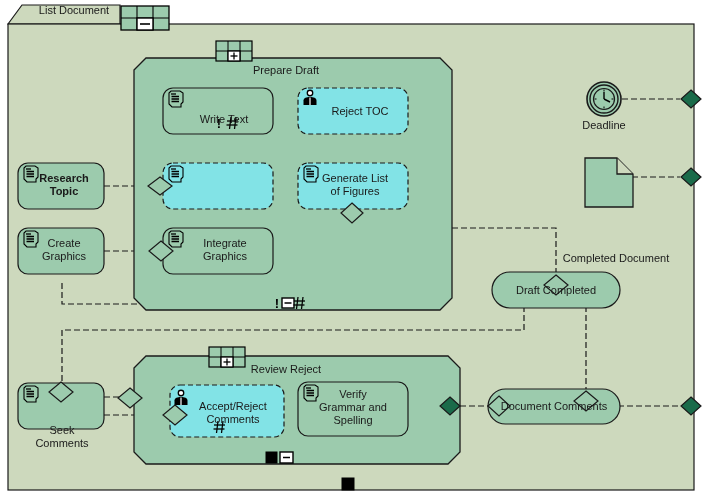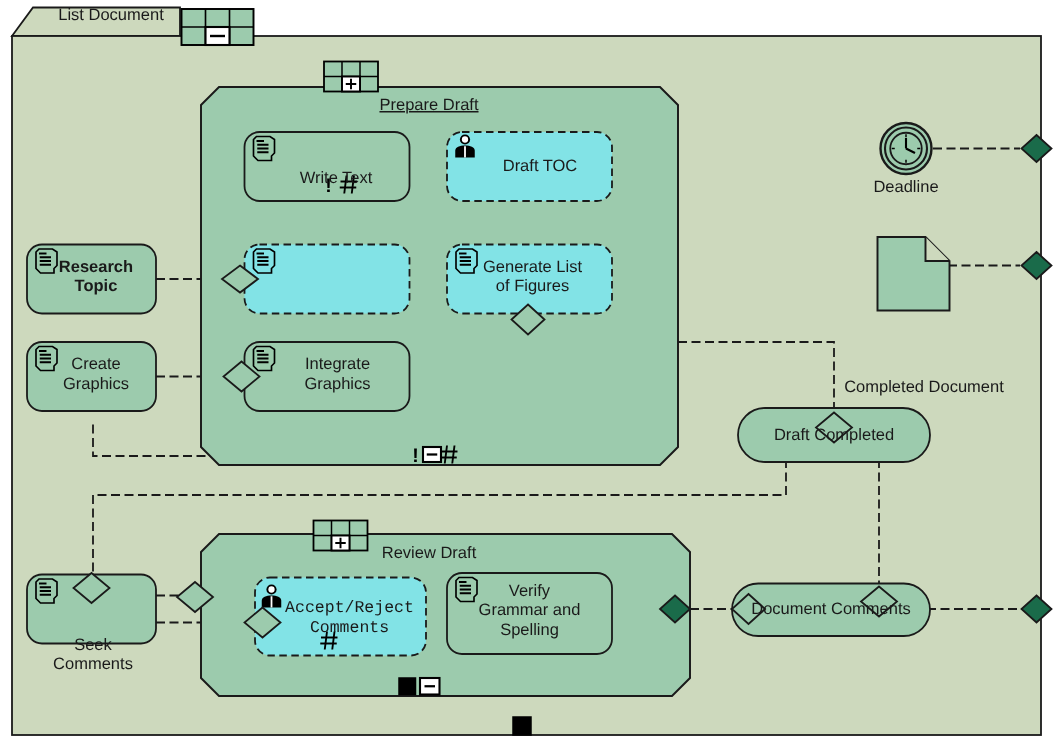--- a/index.html
+++ b/index.html
@@ -257,45 +257,45 @@
         <line x1="223" y1="421" x2="221.5" y2="433"></line>
         <line x1="214" y1="425" x2="225" y2="425"></line>
         <line x1="213.5" y1="429" x2="224.5" y2="429"></line>
       </g>
     </g>
 
   </svg>
 
   <div class="lbl ttl" style="left:26px; top:4px; width:96px;">List Document</div>
 
-  <div class="lbl ttl" style="left:226px; top:64px; width:120px;text-decoration:underline;">Prepare Draft</div>
-
-  <div class="lbl ttl" style="left:226px; top:363px; width:120px;">Review Draft</div>
+  <div class="lbl ttl" style="left:226px; top:64px; width:120px;">Prepare Draft</div>
+
+  <div class="lbl ttl" style="left:226px; top:363px; width:120px;">Review Reject</div>
 
   <div class="lbl" style="left:183px; top:113px; width:82px;">Write Text</div>
 
-  <div class="lbl" style="left:318px; top:105px; width:84px;">Draft TOC</div>
+  <div class="lbl" style="left:318px; top:105px; width:84px;">Reject TOC</div>
 
   <div class="lbl" style="left:26px; top:172px; width:76px;font-weight:bold;">Research
 Topic</div>
 
 
   <div class="lbl" style="left:308px; top:172px; width:94px;">Generate List
 of Figures</div>
 
   <div class="lbl" style="left:26px; top:237px; width:76px;">Create
 Graphics</div>
 
   <div class="lbl" style="left:178px; top:237px; width:94px;">Integrate
 Graphics</div>
 
   <div class="lbl" style="left:22px; top:414px; width:80px;margin-top:10px;">Seek
 Comments</div>
 
-  <div class="lbl" style="left:186px; top:400px; width:94px;font-family:Liberation Mono, monospace;">Accept/Reject
+  <div class="lbl" style="left:186px; top:400px; width:94px;">Accept/Reject
 Comments</div>
 
   <div class="lbl" style="left:306px; top:388px; width:94px;">Verify
 Grammar and
 Spelling</div>
 
   <div class="lbl" style="left:496px; top:284px; width:120px;">Draft Completed</div>
 
   <div class="lbl" style="left:492px; top:400px; width:124px;">Document Comments</div>
 

